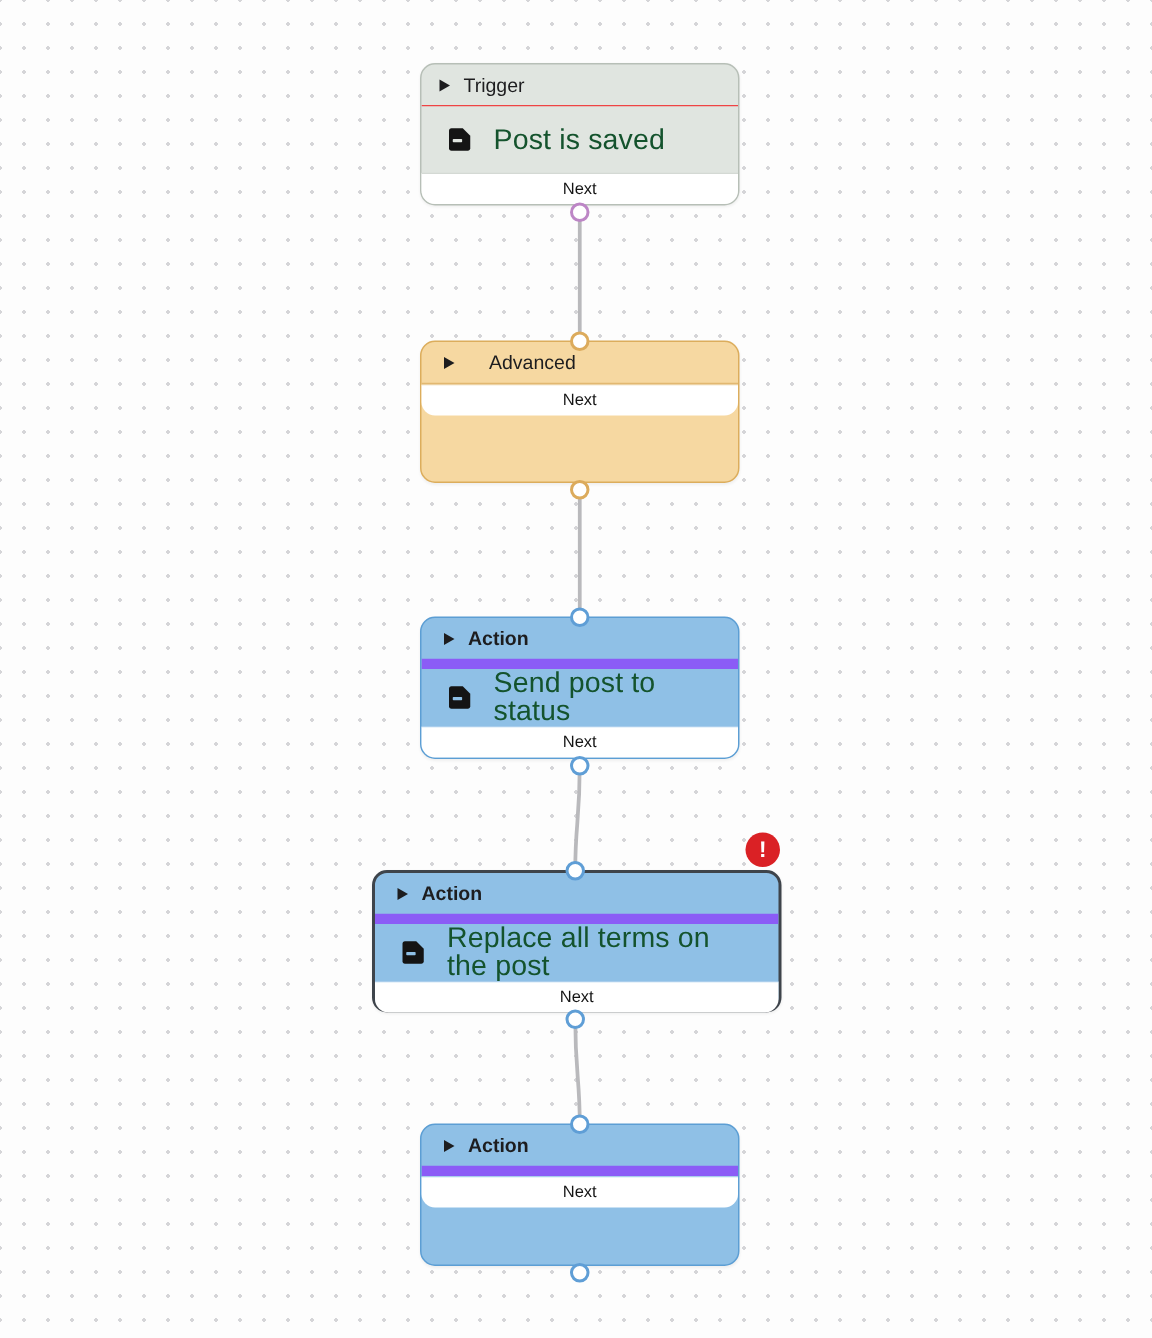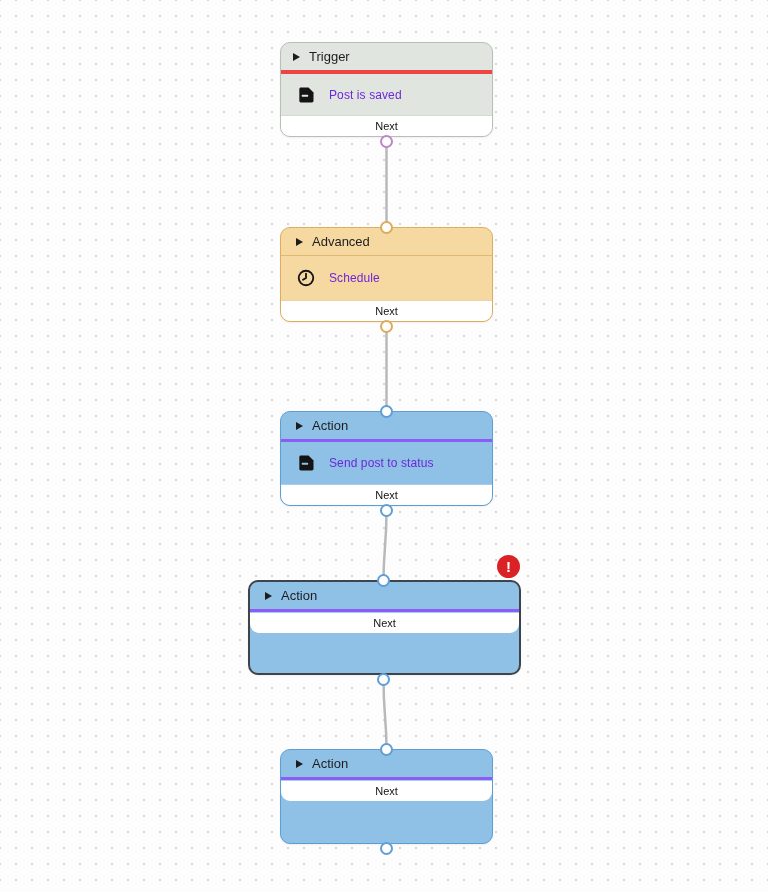--- a/index.html
+++ b/index.html
@@ -38,38 +38,38 @@
     border-top:4.5px solid transparent;
     border-bottom:4.5px solid transparent;
     margin-right:9px;
   }
   .hlabel{font-size:13px;color:#1d1d1f;line-height:1;}
   .node-body{
     flex:1 1 auto;display:flex;align-items:center;
     padding:0 15px;
   }
   .body-icon{width:20px;height:20px;flex:0 0 auto;margin-right:13px;display:flex;align-items:center;justify-content:center;}
-  .title{font-size:12px;color:#6d28d9;line-height:1;letter-spacing:.1px;}
+  .title{font-size:19px;color:#14532d;line-height:1;letter-spacing:.1px;}
   .node-footer{
     flex:0 0 auto;height:20px;background:#ffffff;
     display:flex;align-items:center;justify-content:center;
     border-radius:0 0 9px 9px;
   }
   .node-footer span{font-size:11px;color:#141414;line-height:1;}
 
   .node-trigger{background:#e0e5e0;border:1.5px solid #b7bfb7;}
-  .node-trigger .node-header{border-bottom:4px solid #ef4444;padding-left:12px;}
+  .node-trigger .node-header{border-bottom:1px solid #ef4444;padding-left:12px;}
   .node-trigger .node-footer{border-top:1px solid #d4d9d4;}
 
   .node-advanced{background:#f6d8a1;border:1.5px solid #dcad5c;}
-  .node-advanced .node-header{border-bottom:1px solid #e2b871;}
+  .node-advanced .node-header{border-bottom:1px solid #e2b871;gap:14px;}
   .node-advanced .node-footer{border-top:1px solid #ecd2a4;}
 
   .node-action{background:#8fc0e6;border:1.5px solid #5c9ed4;}
-  .node-action .node-header{border-bottom:3px solid #8b5cf6;}
+  .node-action .node-header{border-bottom:7px solid #8b5cf6;font-weight:bold;}
   .node-action .node-footer{border-top:1px solid #a9cdec;}
 
   .node-error-border{border:2px solid #3e444b;}
 
   .pos-n1{left:280px;top:42px;width:213px;height:95px;}
   .pos-n2{left:280px;top:227px;width:213px;height:95px;}
   .pos-n3{left:280px;top:411px;width:213px;height:95px;}
   .pos-n4{left:248px;top:580px;width:273px;height:95px;}
   .pos-n5{left:280px;top:749px;width:213px;height:95px;}
 
@@ -121,29 +121,20 @@
     <div class="node-footer">
       <span>Next</span>
     </div>
   </div>
 
   <div class="node node-advanced pos-n2">
     <div class="node-header">
       <span class="tri"></span>
       <span class="hlabel">Advanced</span>
     </div>
-    <div class="node-body">
-      <span class="body-icon">
-        <svg width="20" height="20" viewBox="0 0 24 24" fill="none">
-            <circle cx="12" cy="12" r="8.7" stroke="#141414" stroke-width="2.2"></circle>
-            <path d="M12 12 V 6.8 M12 12 L 8.4 14.2" stroke="#141414" stroke-width="2.2" stroke-linecap="round"></path>
-          </svg>
-      </span>
-      <span class="title">Schedule</span>
-    </div>
     <div class="node-footer">
       <span>Next</span>
     </div>
   </div>
 
   <div class="node node-action pos-n3">
     <div class="node-header">
       <span class="tri"></span>
       <span class="hlabel">Action</span>
     </div>
@@ -158,20 +149,29 @@
     </div>
     <div class="node-footer">
       <span>Next</span>
     </div>
   </div>
 
   <div class="node node-action node-error-border pos-n4">
     <div class="node-header">
       <span class="tri"></span>
       <span class="hlabel">Action</span>
+    </div>
+    <div class="node-body">
+      <span class="body-icon">
+        <svg width="20" height="20" viewBox="0 0 24 24">
+            <path fill="#141414" d="M6 3h9l6 6v10c0 1.3-.9 2-2 2H6c-1.3 0-2-.7-2-2V5c0-1.3.7-2 2-2z"></path>
+            <rect x="7" y="11.6" width="7.5" height="2.6" rx="0.6" fill="#8fc0e6"></rect>
+          </svg>
+      </span>
+      <span class="title">Replace all terms on the post</span>
     </div>
     <div class="node-footer">
       <span>Next</span>
     </div>
   </div>
 
   <div class="node node-action pos-n5">
     <div class="node-header">
       <span class="tri"></span>
       <span class="hlabel">Action</span>

